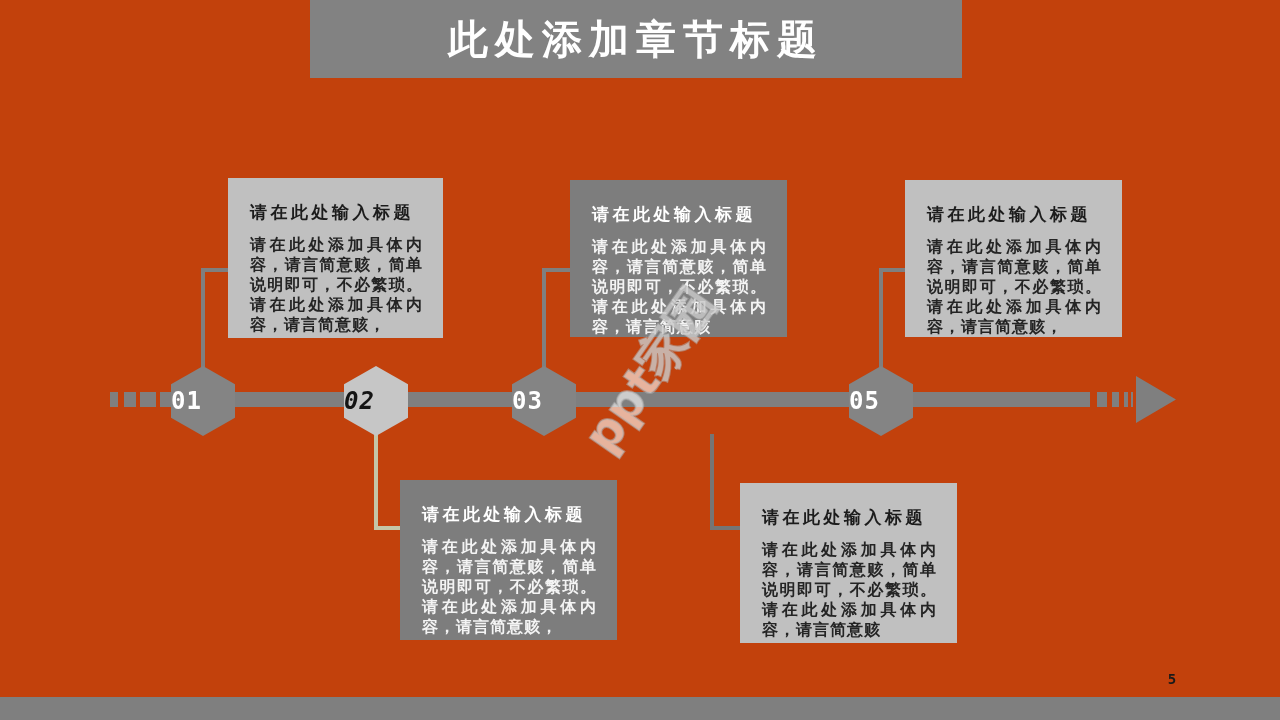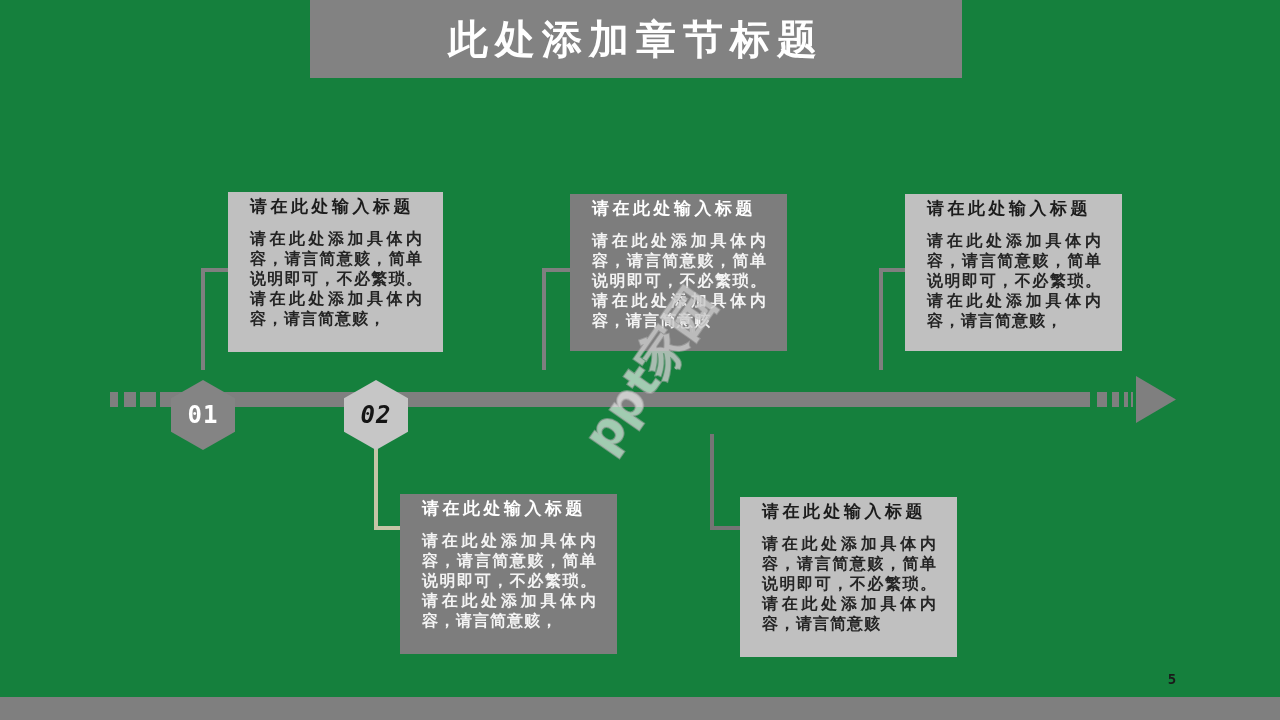--- a/index.html
+++ b/index.html
@@ -1,17 +1,17 @@
 <!DOCTYPE html>
 <html><head>
 <meta charset="utf-8">
 <style>
   html,body{margin:0;padding:0;background:#fff;}
   .slide{
-    position:relative;width:1280px;height:720px;background:#15803d;overflow:hidden;
+    position:relative;width:1280px;height:720px;background:#c2410c;overflow:hidden;
     font-family:"DejaVu Sans","Liberation Sans",sans-serif;
   }
   
   .banner{
     position:absolute;left:310px;top:0;width:652px;height:78px;
     background:#828282;display:flex;align-items:center;justify-content:center;
   }
   .banner-text{
     color:#ffffff;font-size:40px;font-weight:bold;letter-spacing:7px;line-height:1;
   }
@@ -24,23 +24,23 @@
   .dash.r1{left:1097px;width:10px;}
   .dash.r2{left:1112px;width:7px;}
   .dash.r3{left:1124px;width:4px;}
   .dash.r4{left:1131px;width:2px;}
   .tl-arrow{
     position:absolute;left:1136px;top:376px;width:40px;height:47px;background:#7f7f7f;
     clip-path:polygon(0 0,100% 50%,0 100%);
   }
   
   .hex{
-    position:absolute;top:380px;width:64px;height:70px;
+    position:absolute;top:366px;width:64px;height:70px;
     clip-path:polygon(50% 0,100% 26%,100% 74%,50% 100%,0 74%,0 26%);
-    display:flex;align-items:center;justify-content:center;
+    display:flex;align-items:center;justify-content:flex-start;
   }
   .hex.dark{background:#848484;}
   .hex.light{background:#c6c6c6;}
   .hex .num{
     font-family:"DejaVu Sans Mono","Liberation Mono",monospace;
     font-weight:bold;font-size:24px;letter-spacing:1px;line-height:1;
   }
   .hex.dark .num{color:#ffffff;}
   .hex.light .num{color:#141414;font-style:italic;}
   .hex.n1{left:171px;}
@@ -54,21 +54,21 @@
   .c1h{left:201px;top:268px;width:28px;height:4px;}
   .c3v{left:542px;top:268px;width:4px;height:102px;}
   .c3h{left:542px;top:268px;width:30px;height:4px;}
   .c5v{left:879px;top:268px;width:4px;height:102px;}
   .c5h{left:879px;top:268px;width:28px;height:4px;}
   .c2v{left:374px;top:434px;width:4px;height:96px;background:#c5c5a6;}
   .c2h{left:374px;top:526px;width:28px;height:4px;background:#c5c5a6;}
   .c4v{left:710px;top:434px;width:4px;height:96px;background:#757575;}
   .c4h{left:710px;top:526px;width:32px;height:4px;background:#757575;}
   
-  .box{position:absolute;box-sizing:border-box;padding:4px 20px 0 22px;margin-top:14px;}
+  .box{position:absolute;box-sizing:border-box;padding:24px 20px 0 22px;}
   .box.light{background:#c0c0c0;}
   .box.dark{background:#7d7d7d;}
   .box-title{font-size:17px;font-weight:bold;letter-spacing:3.5px;line-height:1.2;}
   .box-body{margin-top:13px;font-size:16px;font-weight:bold;line-height:20px;letter-spacing:1px;text-align:justify;}
   .box.light .box-title{color:#1c1c1c;}
   .box.light .box-body{color:#242424;}
   .box.dark .box-title{color:#ffffff;}
   .box.dark .box-body{color:#f4f4f4;}
   .b1{left:228px;top:178px;width:215px;height:160px;}
   .b3{left:570px;top:180px;width:217px;height:157px;}
@@ -122,20 +122,26 @@
   <div class="conn c4h"></div>
   <div class="conn c5v"></div>
   <div class="conn c5h"></div>
 
   <div class="hex n1 dark">
     <span class="num">01</span>
   </div>
   <div class="hex n2 light">
     <span class="num">02</span>
   </div>
+  <div class="hex n3 dark">
+    <span class="num">03</span>
+  </div>
+  <div class="hex n5 dark">
+    <span class="num">05</span>
+  </div>
 
   <div class="box b1 light">
     <div class="box-title">请在此处输入标题</div>
     <div class="box-body">请在此处添加具体内容，请言简意赅，简单说明即可，不必繁琐。请在此处添加具体内容，请言简意赅，</div>
   </div>
   <div class="box b2 dark">
     <div class="box-title">请在此处输入标题</div>
     <div class="box-body">请在此处添加具体内容，请言简意赅，简单说明即可，不必繁琐。请在此处添加具体内容，请言简意赅，</div>
   </div>
   <div class="box b3 dark">

